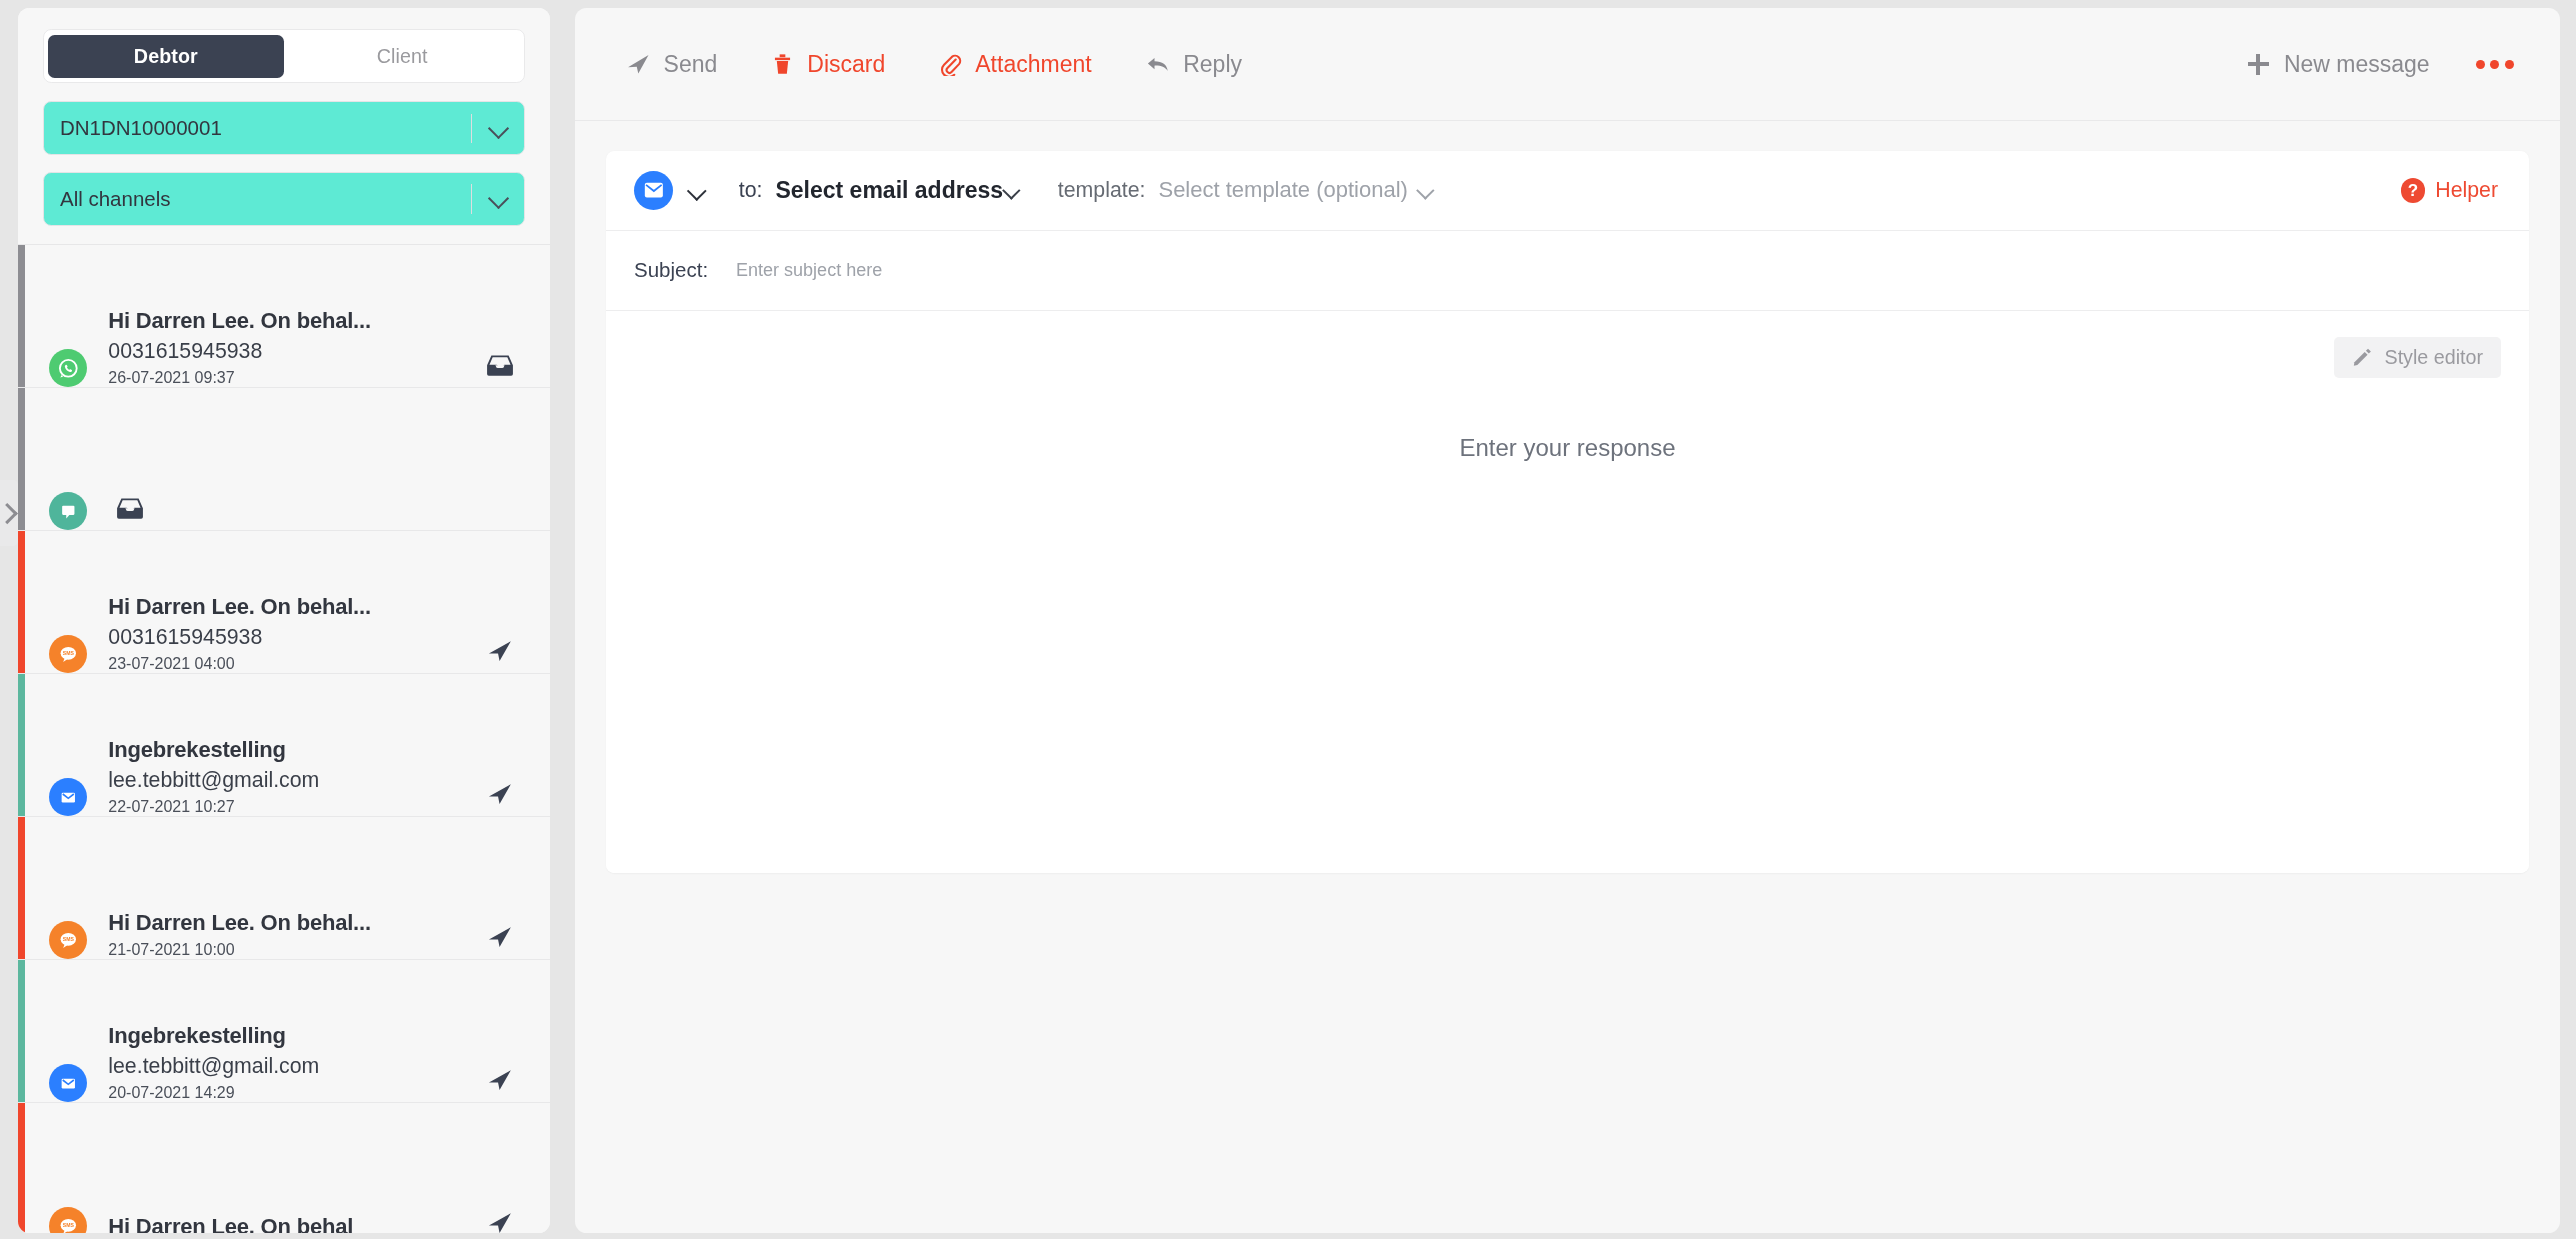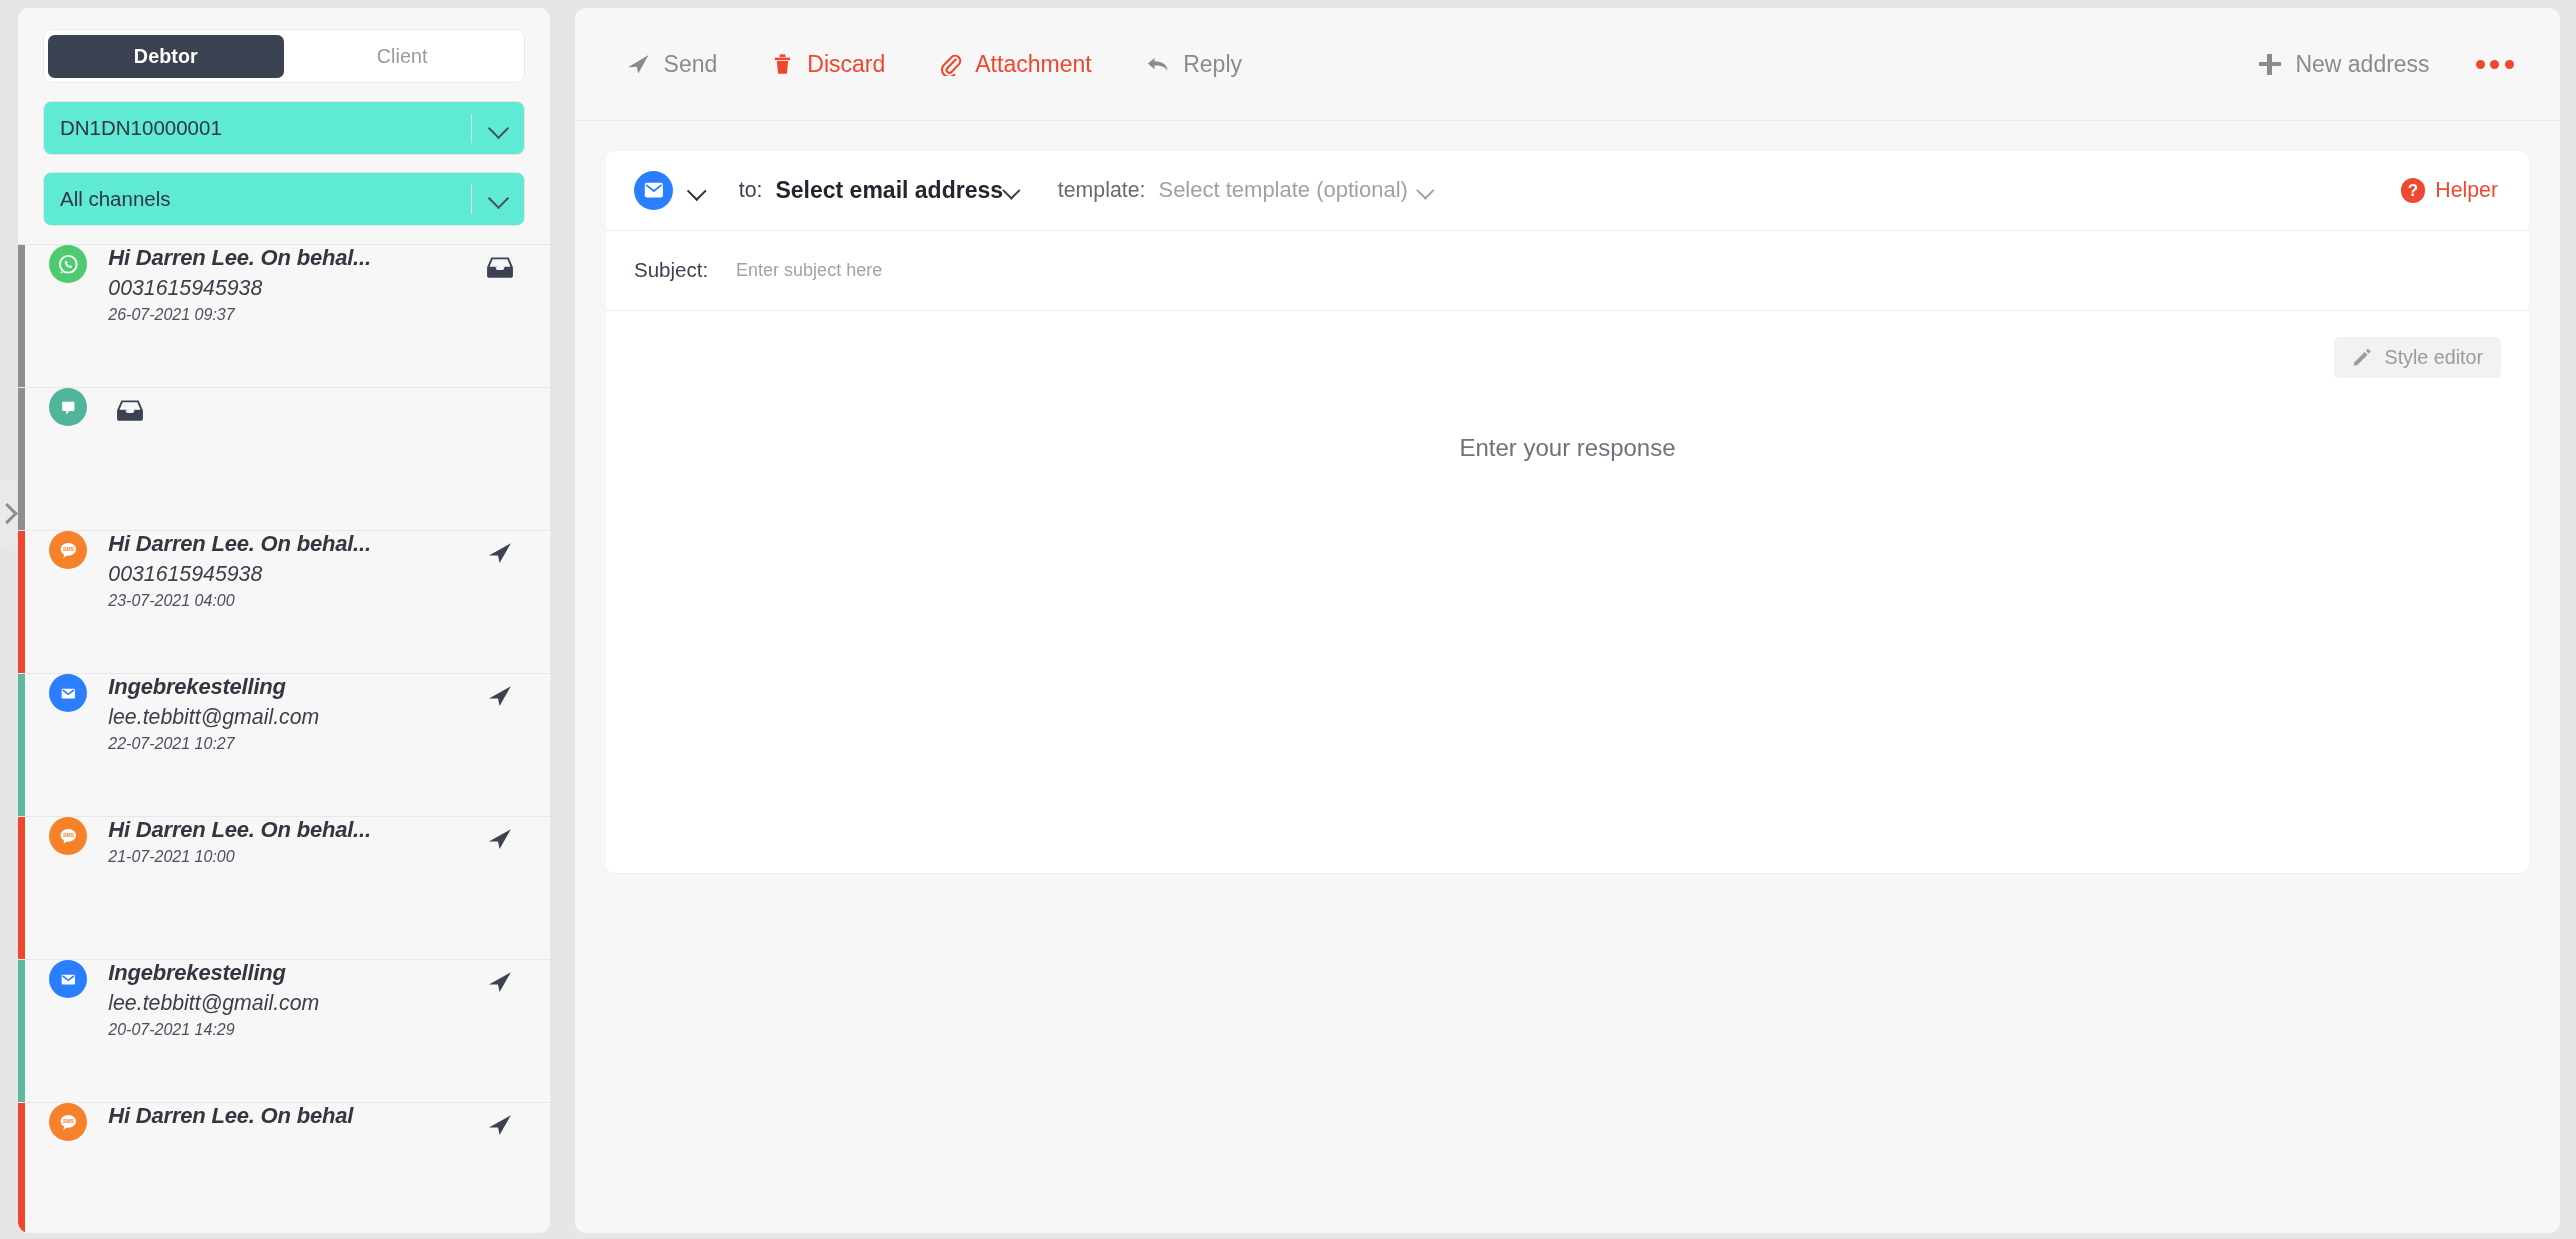--- a/index.html
+++ b/index.html
@@ -94,28 +94,27 @@
   
   .msg-list {
     flex: 1 1 auto;
     overflow: hidden;
     position: relative;
     border-top: 0.8px solid #e7e7e8;
   }
   .msg-item {
     position: relative;
     display: flex;
-    align-items: flex-start;
+    align-items: flex-end;
     height: 143px;
     background: #f7f7f7;
     border-bottom: 0.8px solid #e8e8e9;
     padding-left: 31px;
     padding-right: 28px;
     cursor: pointer;
-    font-style: italic;
   }
   .msg-accent {
     position: absolute;
     left: 0; top: 0; bottom: 0;
     width: 7.4px;
   }
   .msg-ico {
     flex: 0 0 auto;
     width: 38px; height: 38px;
     border-radius: 50%;
@@ -510,21 +509,21 @@
           <path d="M9 5 L2 11 L9 17 L9 13.2 C16 13 20 14.5 23 19 C22 12 17.5 8.8 9 8.6 Z" fill="#8a8a8f"></path>
         </svg>
         <span>Reply</span>
       </div>
 
       <div class="tb-spacer"></div>
 
       <div class="tb-right">
         <div class="tb-new">
           <span class="plus"></span>
-          <span>New address</span>
+          <span>New message</span>
         </div>
         <div class="dots">
           <i></i>
           <i></i>
           <i></i>
         </div>
       </div>
     </div>
 
     <div class="compose">

